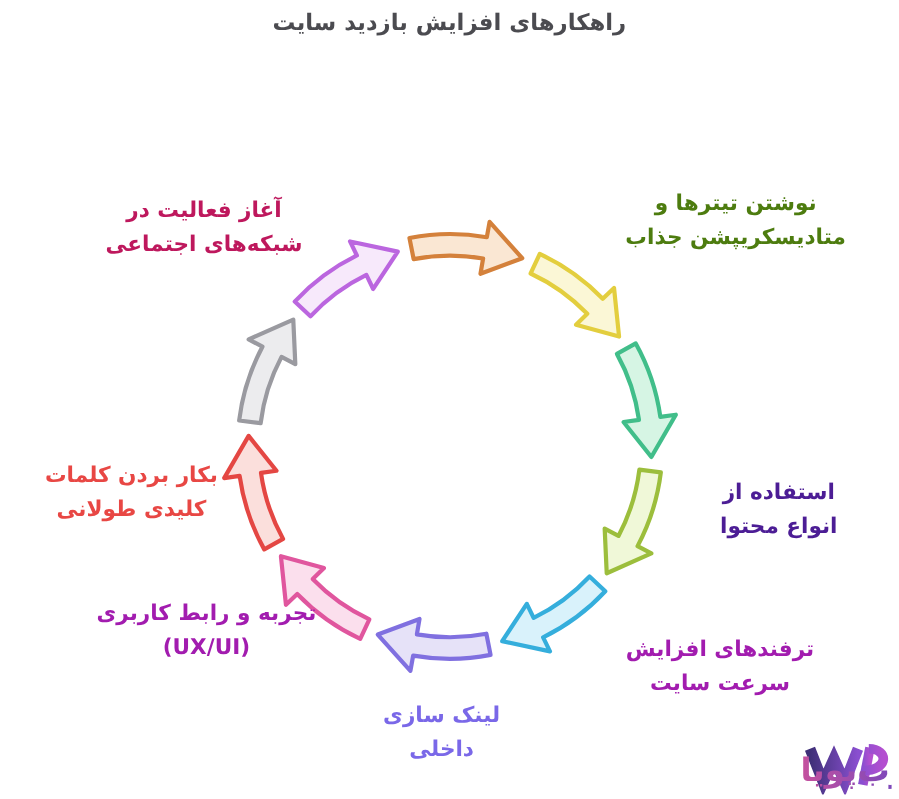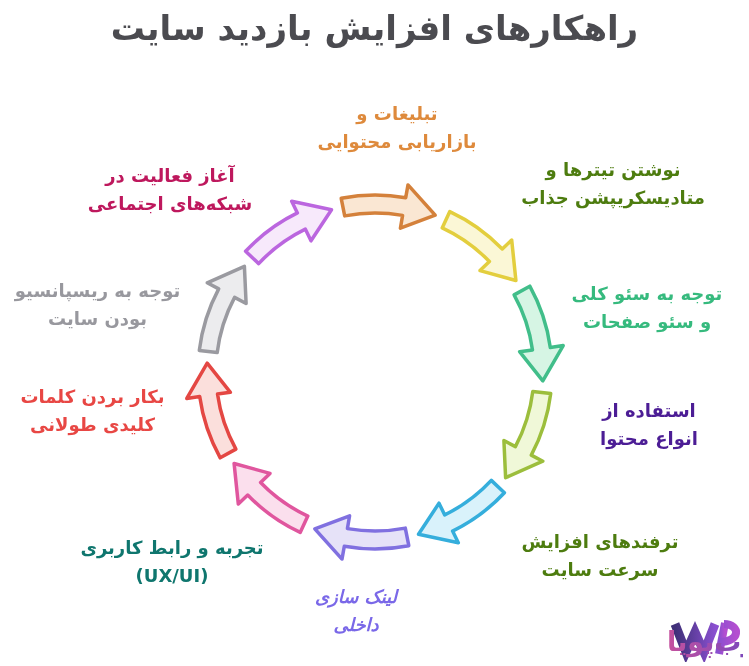--- a/index.html
+++ b/index.html
@@ -3,21 +3,21 @@
 <meta charset="utf-8">
 <style>
   html,body{margin:0;padding:0;}
   body{
     width:749px;height:666px;overflow:hidden;background:#ffffff;
     font-family:"DejaVu Sans","Liberation Sans",sans-serif;
   }
   .canvas{position:relative;width:749px;height:666px;background:#ffffff;}
   .title{
     position:absolute;top:8px;left:0;right:0;margin:0;
-    text-align:center;font-size:34px;font-weight:700;color:#4b4b50;
+    text-align:center;font-size:19px;font-weight:700;color:#4b4b50;
   }
   .arrows{position:absolute;left:0;top:0;width:749px;height:666px;}
   .cycle-label{
     position:absolute;font-weight:700;font-size:18px;line-height:28px;
     text-align:center;white-space:pre-line;direction:rtl;
   }
   .logo{position:absolute;right:6px;bottom:4px;width:196px;height:48px;}
 </style>
 </head>
 <body>
@@ -32,46 +32,40 @@
       <path d="M529.8,286.2 A177,177 0 0 1 550.3,347.4 L563.2,345.6 L542.8,380.8 L519.6,351.7 L532.5,349.9 A159,159 0 0 0 514.1,294.9 Z" fill="#d6f5e4" stroke="#41be8a" stroke-width="3.5" stroke-linejoin="round"></path>
       <path d="M550.7,393.6 A177,177 0 0 1 531.3,455.1 L542.8,461.2 L505.6,477.7 L503.9,440.5 L515.4,446.6 A159,159 0 0 0 532.8,391.4 Z" fill="#f0f8d8" stroke="#9cbe3c" stroke-width="3.5" stroke-linejoin="round"></path>
       <path d="M504.4,492.7 A177,177 0 0 1 452.6,531.1 L458.3,542.8 L418.5,534.3 L439.0,503.2 L444.7,514.9 A159,159 0 0 0 491.3,480.4 Z" fill="#d9f2fb" stroke="#35aedc" stroke-width="3.5" stroke-linejoin="round"></path>
       <path d="M408.8,545.7 A177,177 0 0 1 344.3,546.3 L342.0,559.1 L314.8,528.8 L349.6,515.8 L347.4,528.6 A159,159 0 0 0 405.3,528.1 Z" fill="#e6e2f8" stroke="#8070e0" stroke-width="3.5" stroke-linejoin="round"></path>
       <path d="M300.2,532.4 A177,177 0 0 1 247.7,495.0 L238.3,504.0 L234.1,463.5 L270.0,473.4 L260.6,482.5 A159,159 0 0 0 307.8,516.1 Z" fill="#fbdfed" stroke="#e0569e" stroke-width="3.5" stroke-linejoin="round"></path>
       <path d="M220.2,457.8 A177,177 0 0 1 199.7,396.6 L186.8,398.4 L207.2,363.2 L230.4,392.3 L217.5,394.1 A159,159 0 0 0 235.9,449.1 Z" fill="#fbdfdc" stroke="#e44743" stroke-width="3.5" stroke-linejoin="round"></path>
       <path d="M199.3,350.4 A177,177 0 0 1 218.7,288.9 L207.2,282.8 L244.4,266.3 L246.1,303.5 L234.6,297.4 A159,159 0 0 0 217.2,352.6 Z" fill="#ececee" stroke="#9a9aa0" stroke-width="3.5" stroke-linejoin="round"></path>
       <path d="M245.6,251.3 A177,177 0 0 1 297.4,212.9 L291.7,201.2 L331.5,209.7 L311.0,240.8 L305.3,229.1 A159,159 0 0 0 258.7,263.6 Z" fill="#f7e9fb" stroke="#bb66df" stroke-width="3.5" stroke-linejoin="round"></path>
     </svg>
 
-  <div class="cycle-label" style="left: 287px; top: 100px; width: 220px; color: rgb(222, 138, 60);">تبلیغات و
-بازاریابی محتوایی</div>
 
   <div class="cycle-label" style="left: 493px; top: 156px; width: 240px; color: #4d7c0f;">نوشتن تیترها و
 متادیسکریپشن جذاب</div>
 
-  <div class="cycle-label" style="left: 547px; top: 280px; width: 200px; color: rgb(54, 186, 126);">توجه به سئو کلی
-و سئو صفحات</div>
 
   <div class="cycle-label" style="left: 549px; top: 397px; width: 200px; color: #4c1d95;">استفاده از
 انواع محتوا</div>
 
-  <div class="cycle-label" style="left: 490px; top: 528px; width: 220px; color: #4d7c0f;">ترفندهای افزایش
+  <div class="cycle-label" style="left: 490px; top: 528px; width: 220px; color: #a21caf;">ترفندهای افزایش
 سرعت سایت</div>
 
-  <div class="cycle-label" style="left: 256px; top: 583px; width: 200px; color: rgb(122, 104, 232); font-style: italic;">لینک سازی
+  <div class="cycle-label" style="left: 268px; top: 583px; width: 200px; color: rgb(122, 104, 232);">لینک سازی
 داخلی</div>
 
-  <div class="cycle-label" style="left: 62px; top: 534px; width: 220px; color: #0f766e;">تجربه و رابط کاربری
+  <div class="cycle-label" style="left: 62px; top: 498px; width: 220px; color: #a21caf;">تجربه و رابط کاربری
 (UX/UI)</div>
 
-  <div class="cycle-label" style="left: 0; top: 383px; width: 185px; color: rgb(232, 71, 68);">بکار بردن کلمات
+  <div class="cycle-label" style="left: 17px; top: 383px; width: 185px; color: rgb(232, 71, 68);">بکار بردن کلمات
 کلیدی طولانی</div>
 
-  <div class="cycle-label" style="left: 5px; top: 277px; width: 185px; color: rgb(152, 152, 158);">توجه به ریسپانسیو
-بودن سایت</div>
 
   <div class="cycle-label" style="left: 60px; top: 162px; width: 220px; color: #be185d;">آغاز فعالیت در
 شبکه‌های اجتماعی</div>
 
   <div class="logo">
     <svg viewBox="0 0 196 48" width="196" height="48">
       <defs>
         <linearGradient id="gw" x1="0" y1="0" x2="1" y2="0">
           <stop offset="0" stop-color="#3f3078"></stop>
             <stop offset="1" stop-color="#8a4fd0"></stop>

